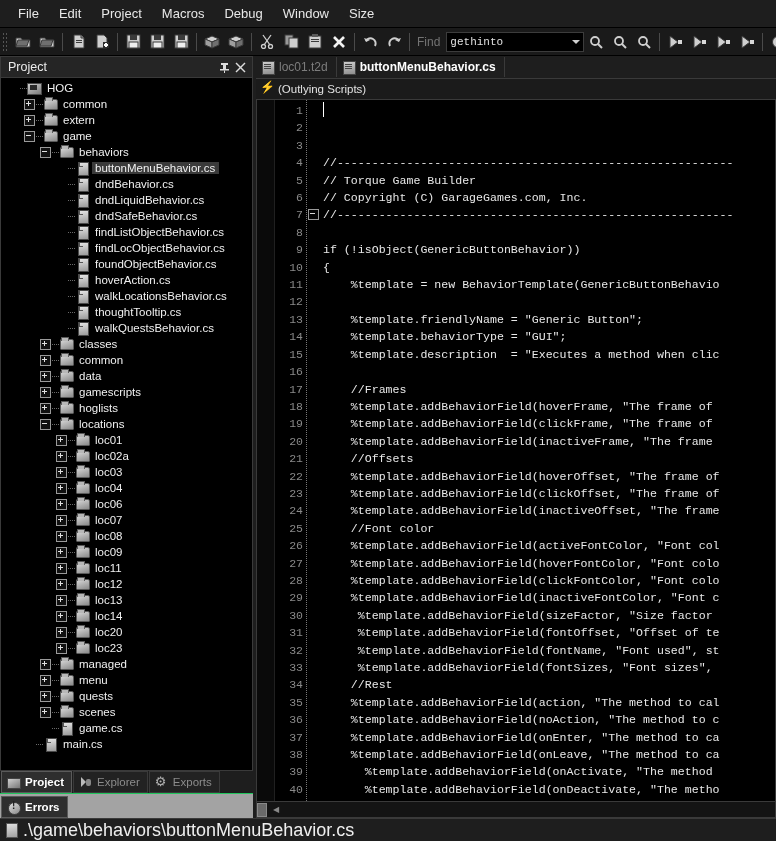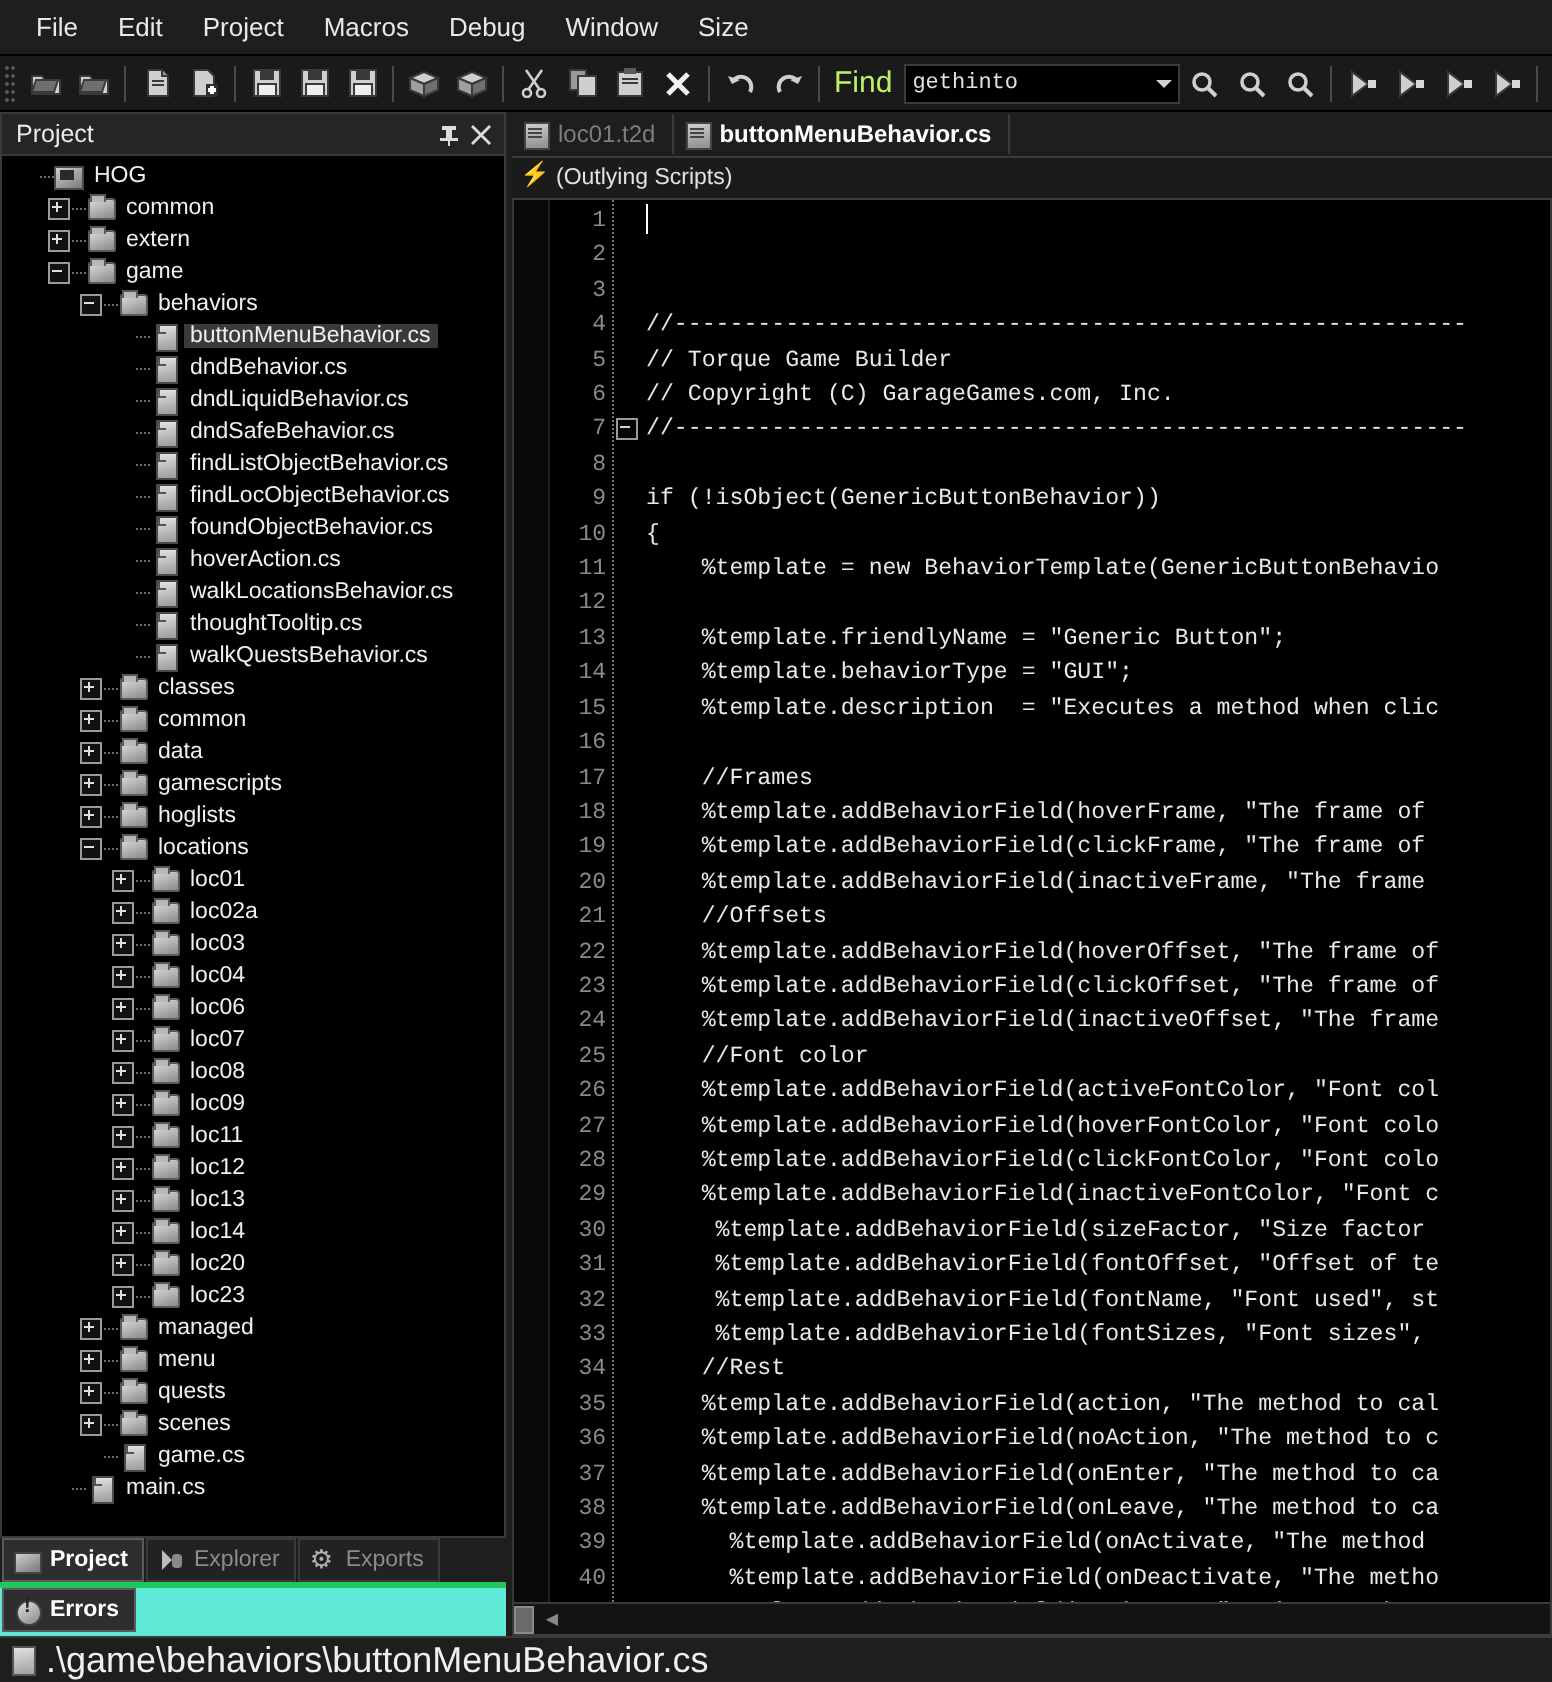--- a/index.html
+++ b/index.html
@@ -59,22 +59,22 @@
     flex: 0 0 auto;
     cursor: default;
   }
   .tsep {
     width: 1px; height: 18px;
     background: #4a4a4a;
     margin: 0 3px;
     flex: 0 0 auto;
   }
   .find-label {
-    color: #bef264;
-    font-size: 15px;
+    color: #737373;
+    font-size: 12px;
     padding: 0 6px 0 4px;
     flex: 0 0 auto;
   }
   .find-box {
     width: 136px; height: 18px;
     background: #000;
     border: 1px solid #3c3c3c;
     display: flex; align-items: center;
     flex: 0 0 auto;
   }
@@ -279,25 +279,25 @@
   .tico.proj2::before{content:"";position:absolute;left:0;top:2px;width:12px;height:9px;background:linear-gradient(150deg,#d0d0d0,#777);border:1px solid #444;}
   .tico.expl::before{content:"";position:absolute;left:2px;top:1px;width:0;height:0;border-left:5px solid #bbb;border-top:5px solid transparent;border-bottom:5px solid transparent;}
   .tico.expl::after{content:"";position:absolute;left:7px;top:3px;width:5px;height:7px;background:#888;border-radius:2px;}
   .tico.gear::before{content:"\2699";position:absolute;left:0;top:-2px;font-size:13px;color:#b0b0b0;}
   .tico.err::before{content:"";position:absolute;left:1px;top:1px;width:11px;height:11px;border-radius:50%;background:linear-gradient(145deg,#e0e0e0,#888);border:1px solid #444;}
   .tico.err::after{content:"!";position:absolute;left:5px;top:-1px;font-size:10px;font-weight:bold;color:#222;}
 
   .errorstrip {
     height: 24px;
     display: flex;
-    align-items: flex-start;
-    background: #5eead4;
+    align-items: flex-end;
+    background: #a3a3a3;
     flex: 0 0 auto;
     padding-left: 1px;
-    border-top: 3px solid #22c55e;
+    border-top: 1px solid #22c55e;
   }
 
   
   .rightcol {
     flex: 1 1 auto;
     display: flex;
     flex-direction: column;
     min-width: 0;
     min-height: 0;
     background: #1e1e1e;

